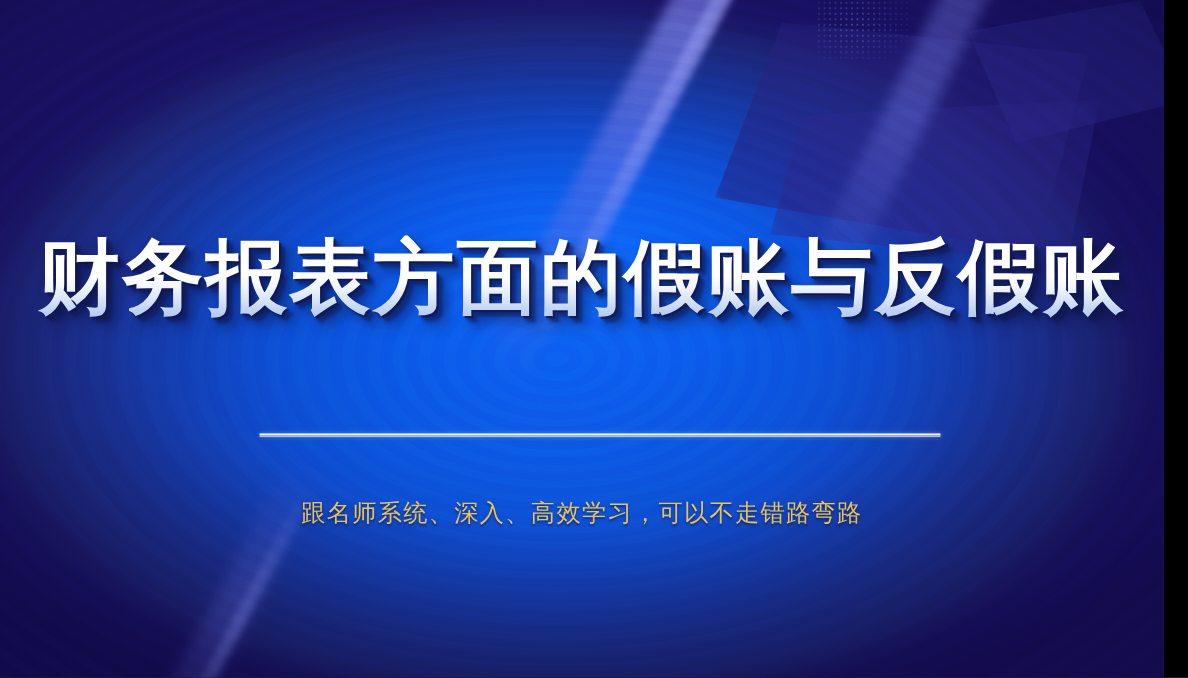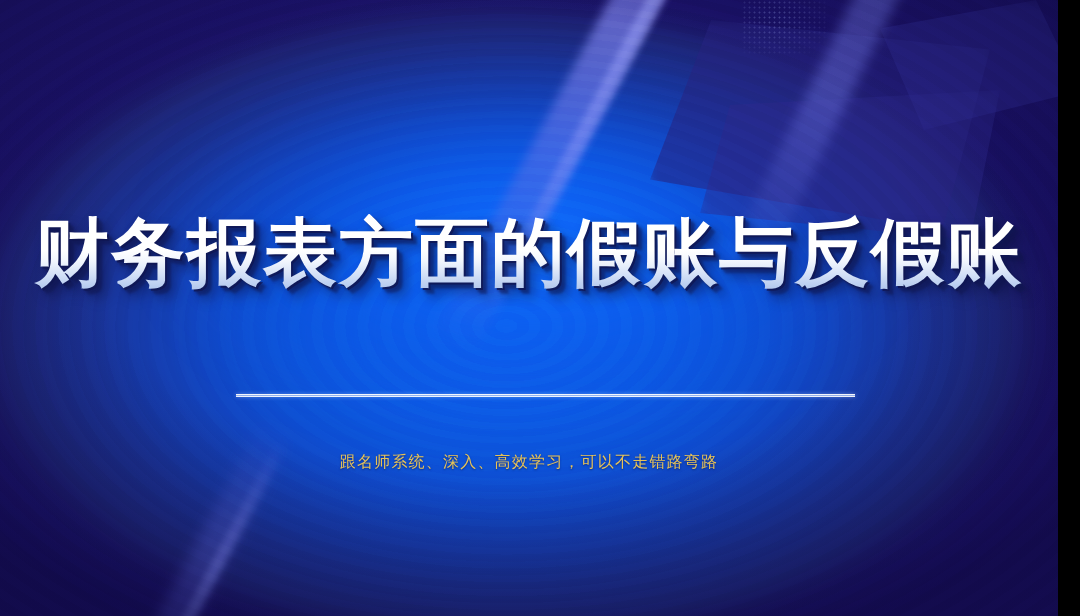--- a/index.html
+++ b/index.html
@@ -269,21 +269,21 @@
   }
 
   .subtitle {
     position: absolute;
     left: 0;
     right: 0;
     top: 452px;
     text-align: center;
     font-family: "DejaVu Sans", "Liberation Sans", sans-serif;
     font-weight: 400;
-    font-size: 16px;
+    font-size: 22px;
     letter-spacing: 1.2px;
     color: #e7c358;
     white-space: nowrap;
     text-shadow: 0 1px 2px rgba(12,16,70,0.55);
   }
 </style>
 </head>
 <body>
 
 <div id="slide">

